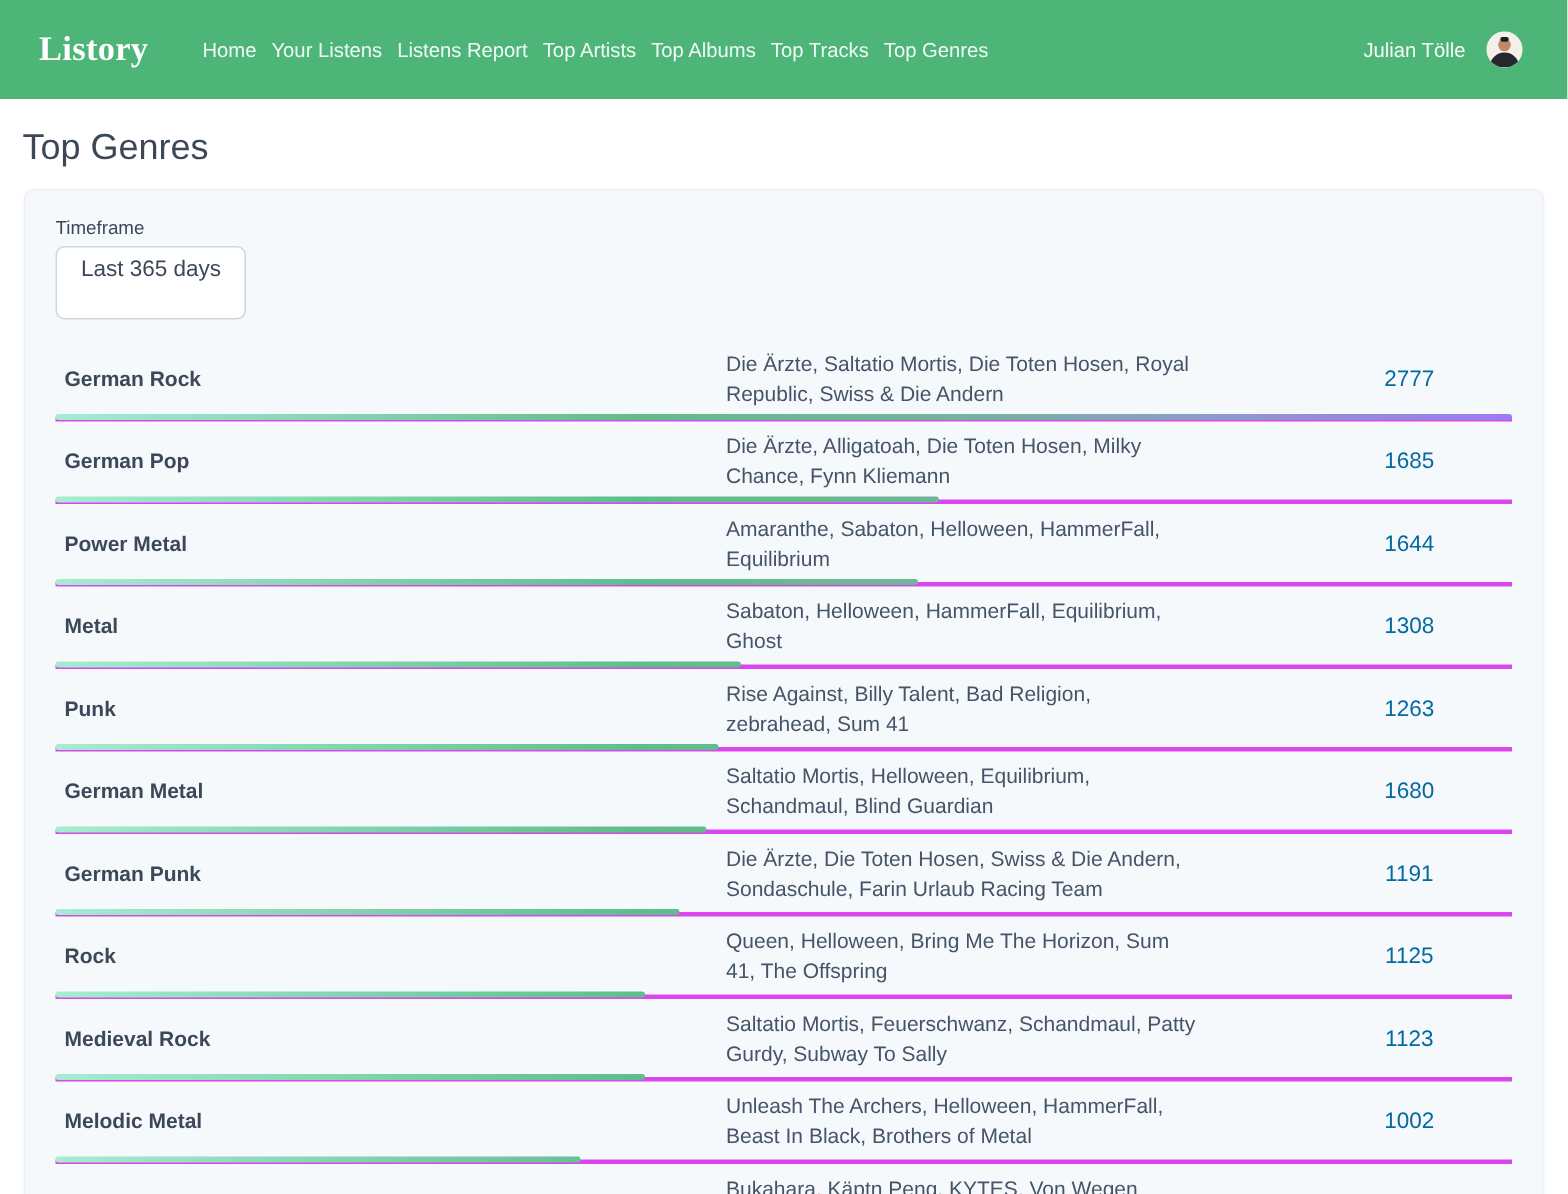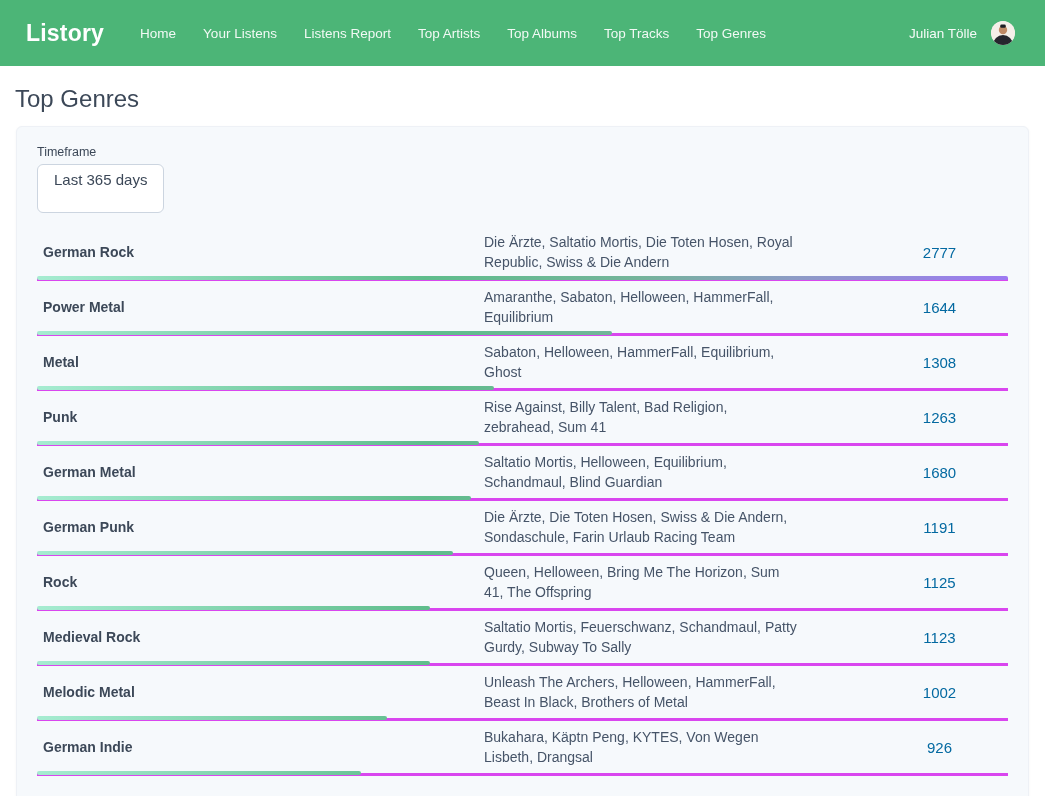--- a/index.html
+++ b/index.html
@@ -3,22 +3,22 @@
 <meta charset="utf-8">
 <style>
   * { margin: 0; padding: 0; box-sizing: border-box; }
   html, body { width: 1045px; height: 796px; overflow: hidden; background: #ffffff;
     font-family: "Liberation Sans", sans-serif; }
 
   
   .navbar { height: 66px; background: #4CB577; display: flex; align-items: center;
     padding: 0 30px 0 26px; }
   .brand { color: #ffffff; font-size: 23px; font-weight: bold; letter-spacing: .2px;
-    margin-right: 36px; cursor: pointer; }
-  .nav-links { display: flex; align-items: center; gap: 27px; }
+    margin-right: 36px; cursor: pointer; font-family: Liberation Serif, serif; }
+  .nav-links { display: flex; align-items: center; gap: 10px; }
   .nav-link { color: rgba(255,255,255,0.92); font-size: 13.5px; cursor: pointer; }
   .nav-spacer { flex: 1; }
   .user-name { color: rgba(255,255,255,0.95); font-size: 13.5px; margin-right: 14px; }
   .avatar { width: 24px; height: 24px; border-radius: 50%; overflow: hidden; display: block;
     background: #f5efe9; cursor: pointer; }
 
   
   .page-title { color: #3C4858; font-size: 24px; font-weight: 500;
     margin: 19px 16px 13px 15px; }
 
@@ -81,20 +81,26 @@
 
   <div class="genre-table">
 
     <div class="genre-row">
       <div class="genre-name">German Rock</div>
       <div class="genre-artists">Die Ärzte, Saltatio Mortis, Die Toten Hosen, Royal Republic, Swiss &amp; Die Andern</div>
       <div class="genre-count">2777</div>
       <div class="genre-bar" style="width: 100%; background-size: 100% 100%;"></div>
     </div>
 
+    <div class="genre-row">
+      <div class="genre-name">German Pop</div>
+      <div class="genre-artists">Die Ärzte, Alligatoah, Die Toten Hosen, Milky Chance, Fynn Kliemann</div>
+      <div class="genre-count">1685</div>
+      <div class="genre-bar" style="width: 60.677%; background-size: 164.81% 100%;"></div>
+    </div>
 
     <div class="genre-row">
       <div class="genre-name">Power Metal</div>
       <div class="genre-artists">Amaranthe, Sabaton, Helloween, HammerFall, Equilibrium</div>
       <div class="genre-count">1644</div>
       <div class="genre-bar" style="width: 59.2006%; background-size: 168.92% 100%;"></div>
     </div>
 
     <div class="genre-row">
       <div class="genre-name">Metal</div>

